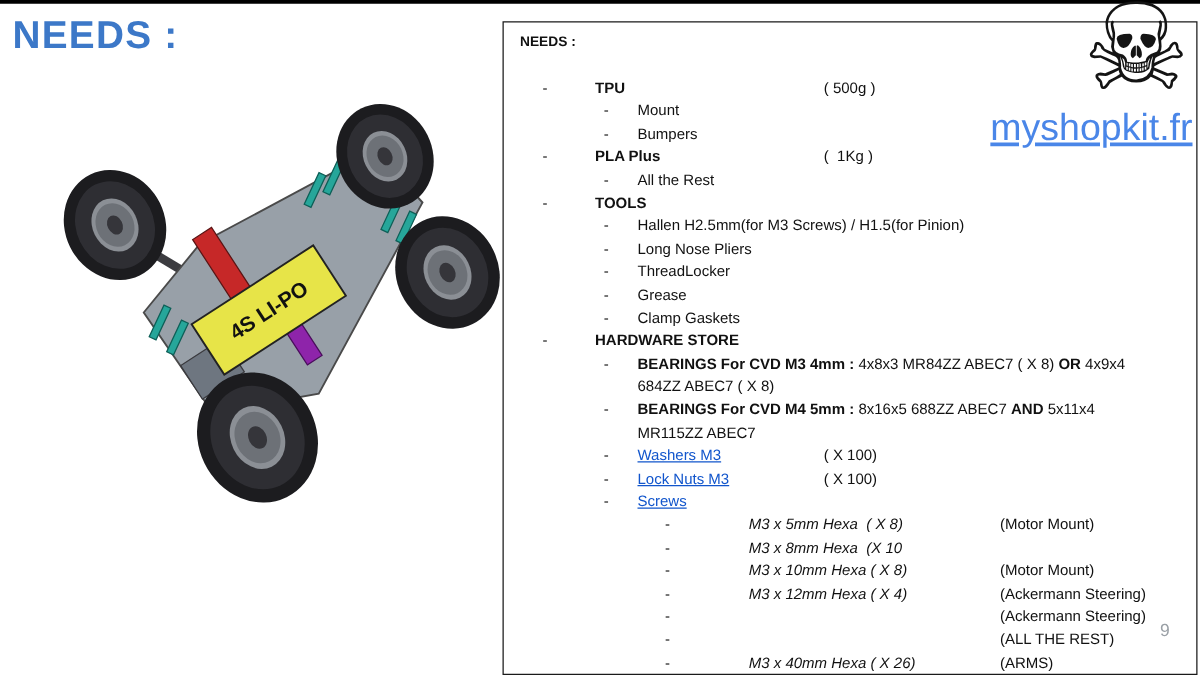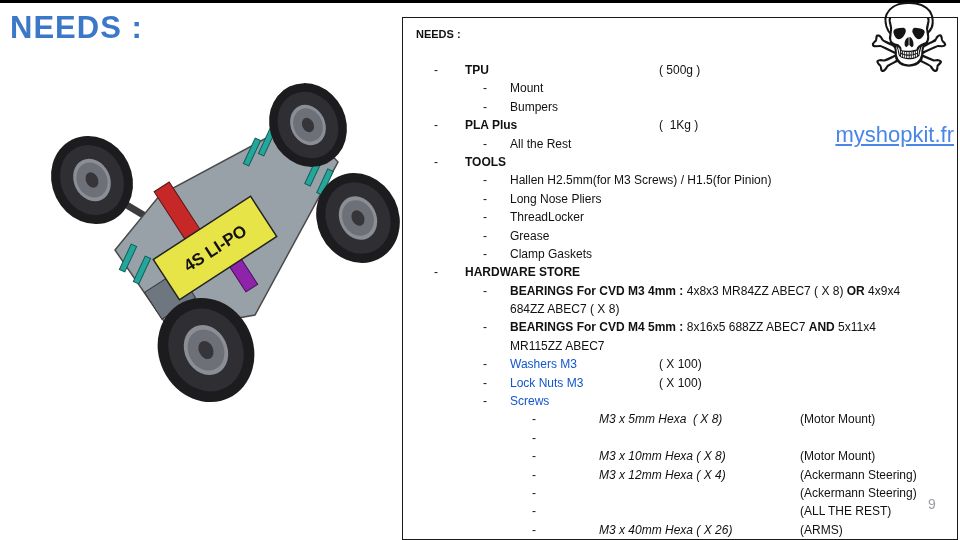--- a/index.html
+++ b/index.html
@@ -30,39 +30,39 @@
     position:absolute; left:13px; top:10px;
     font-size:11px; font-weight:bold; color:#111;
   }
   .rows { position:absolute; left:0; top:43px; width:100%; }
   .row {
     position:relative; height:18.4px; line-height:18.4px;
     font-size:12px; color:#111; white-space:nowrap;
   }
   .row span { position:absolute; white-space:pre; }
   .row .main, .row .tab, .row .spec, .row .note { display:inline-block; }
-  .lvl1 .dash { left:31px; }  .lvl1 .main { left:62px; }
+  .lvl1 .dash { left:31px; }  .lvl1 .main { left:73px; }
   .lvl2 .dash { left:80px; }  .lvl2 .main { left:107px; }
   .lvl3 .dash { left:129px; } .lvl3 .spec { left:196px;font-style:italic; }
   .lvl3 .note { left:397px; }
   .row .tab { left:256px; }
   .main span { position:static; }
   .b { font-weight:bold; }
   .link {
-    color:#1155cc; cursor:pointer;
+    color:#1155cc; text-decoration:underline; cursor:pointer;
   }
   .skull {
     position:absolute; right:8px; top:-14px;
     font-size:96px; line-height:1.1; color:#141414;
     z-index:5; user-select:none;
   }
   .brand {
     position:absolute; right:6px; top:86px;
-    font-size:22px; color:#4a86e8; text-decoration:underline;
-    z-index:5; cursor:pointer;margin-top:36px;
+    font-size:30px; color:#4a86e8; text-decoration:underline;
+    z-index:5; cursor:pointer;
   }
   .pagenum {
     position:absolute; left:928px; top:496px;
     font-size:14px; color:#9aa0a6; z-index:6;
   }
 </style>
 </head>
 <body>
 
 <div class="top-edge"></div>
@@ -206,20 +206,21 @@
         <span class="dash">-</span>
         <span class="main"><span class="link">Screws</span></span>
       </div>
       <div class="row lvl3">
         <span class="dash">-</span>
         <span class="spec">M3 x 5mm Hexa  ( X 8)</span>
         <span class="note">(Motor Mount)</span>
       </div>
       <div class="row lvl3">
         <span class="dash">-</span>
+        <span class="spec">M3 x 8mm Hexa  (X 10</span>
       </div>
       <div class="row lvl3">
         <span class="dash">-</span>
         <span class="spec">M3 x 10mm Hexa ( X 8)</span>
         <span class="note">(Motor Mount)</span>
       </div>
       <div class="row lvl3">
         <span class="dash">-</span>
         <span class="spec">M3 x 12mm Hexa ( X 4)</span>
         <span class="note">(Ackermann Steering)</span>

